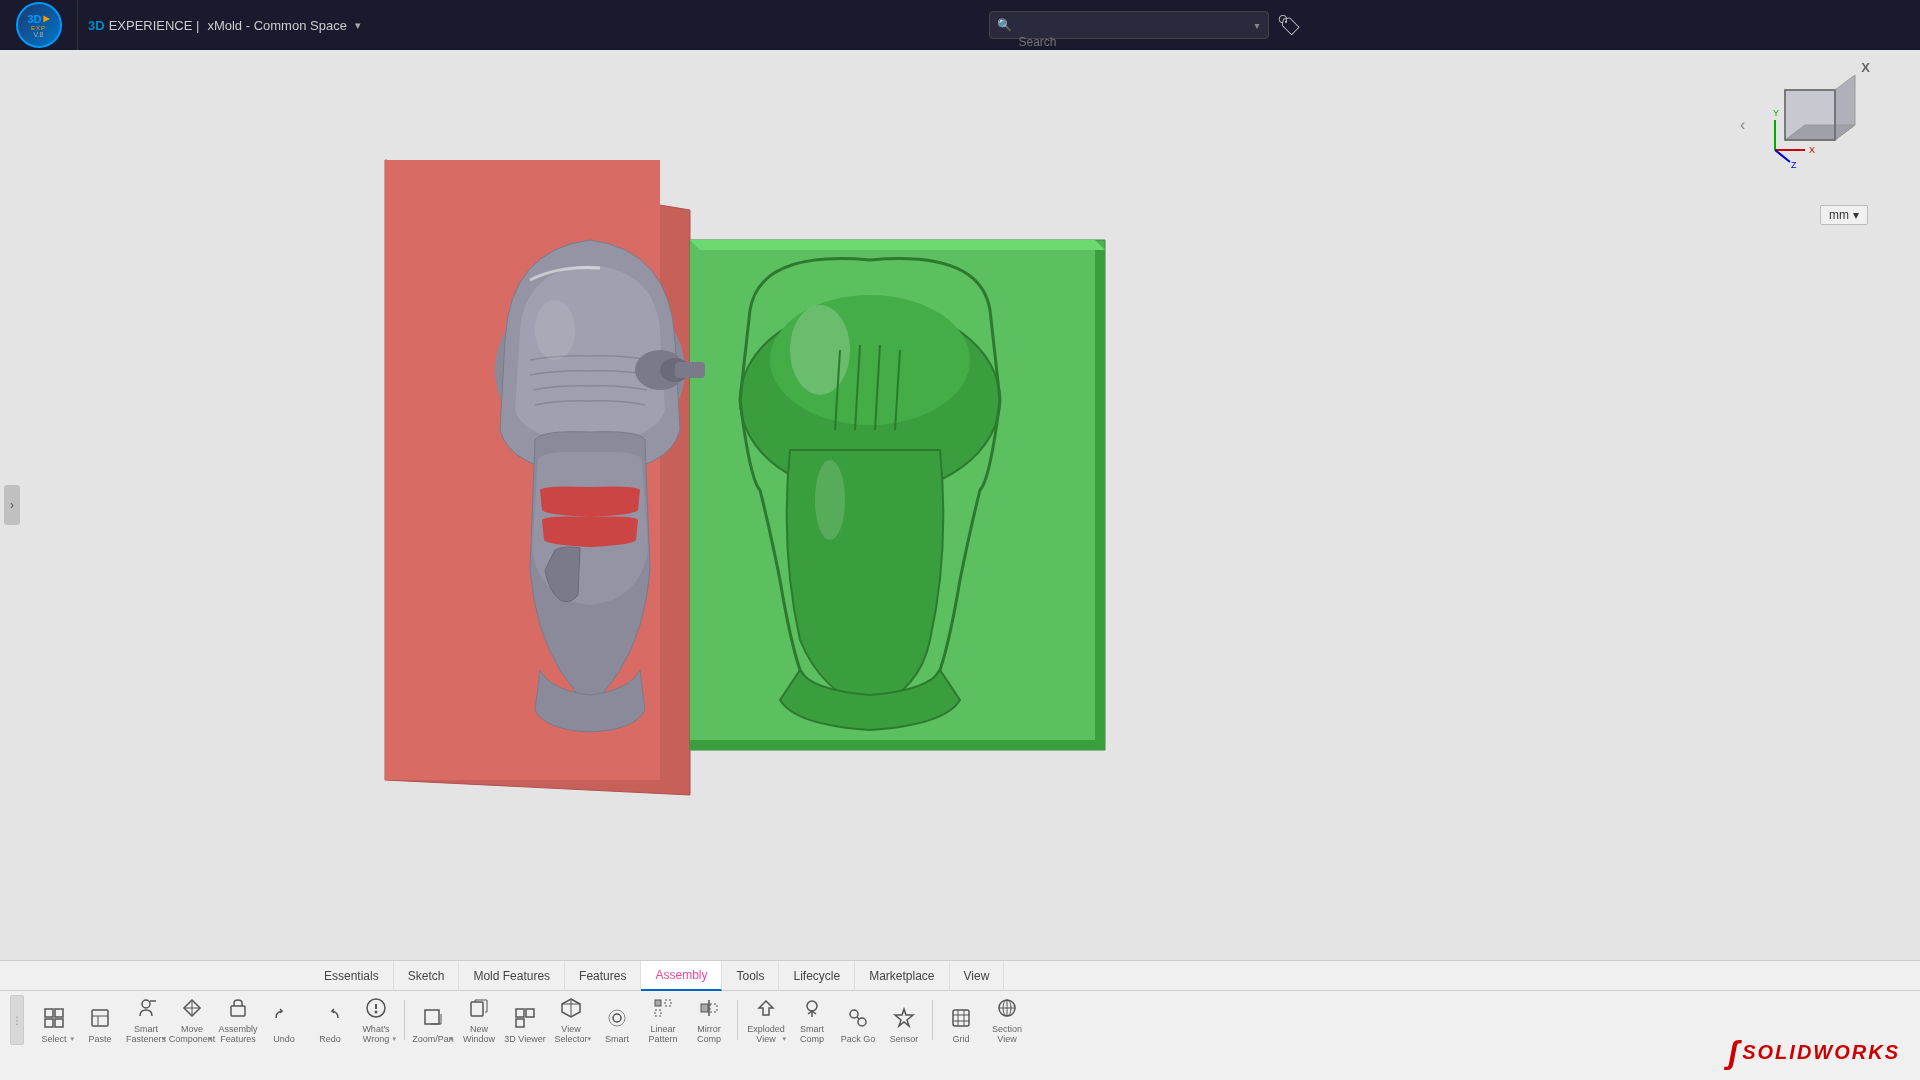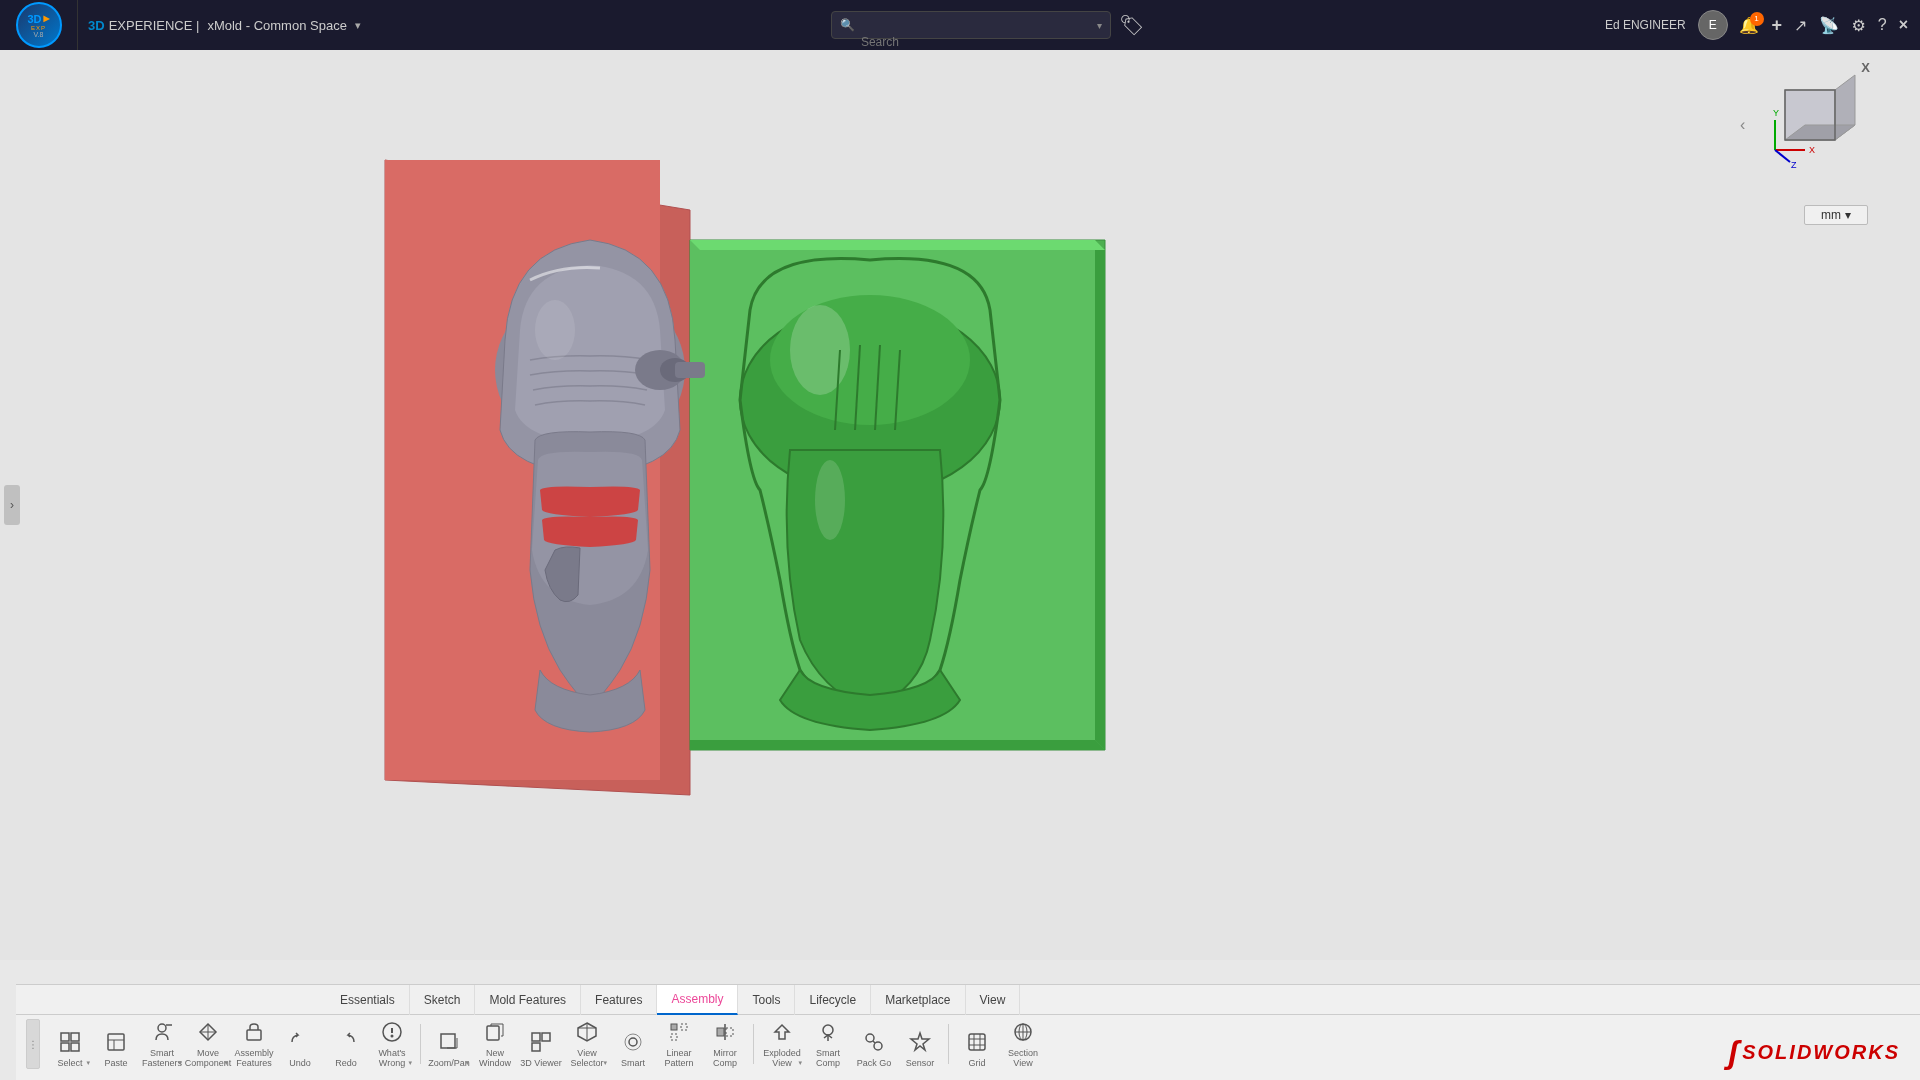--- a/index.html
+++ b/index.html
@@ -84,21 +84,21 @@
     
     #nav-chevron-left {
       position: absolute; top: 50%; left: 20px; transform: translateY(-50%);
       width: 18px; height: 30px; background: #bbb; border-radius: 4px;
       display: flex; align-items: center; justify-content: center;
       cursor: pointer; color: #555;
     }
 
     
     #bottom-area {
-      position: absolute; bottom: 0; left: 16px; right: 0; height: 96px;
+      position: absolute; bottom: 0; left: 0; right: 0; height: 120px;
       background: #f0f0f0; border-top: 1px solid #ccc;
     }
 
     #tabs-row {
       display: flex; align-items: center; height: 30px;
       border-bottom: 1px solid #ccc; padding-left: 310px;
     }
     .tab {
       padding: 0 14px; height: 30px; display: flex; align-items: center;
       font-size: 12px; color: #444; cursor: pointer; border-right: 1px solid #ddd;
@@ -170,36 +170,20 @@
 
   <div id="search-area">
     <div id="search-box">
       <span class="search-icon">🔍</span>
       <input id="search-input" type="text" style="background: transparent; border: none; outline: none; color: rgb(204, 204, 204); font-size: 12px; flex: 1 1 0%;" placeholder="Search">
       <span style="color:#888;font-size:10px;cursor:pointer;">▾</span>
     </div>
     <span id="tag-icon" style="color:#ccc;margin-left:8px;font-size:20px;cursor:pointer;">🏷</span>
   </div>
 
-  <div id="right-controls">
-    <span style="color:#ccc;font-size:12px;">Ed ENGINEER</span>
-    <div class="avatar" style="width:30px;height:30px;border-radius:50%;background:#666;display:flex;align-items:center;justify-content:center;color:#fff;font-size:12px;border:1px solid #888;">
-      <span>E</span>
-    </div>
-    <div class="top-icon" style="position:relative;cursor:pointer;">
-      <span style="color:#ccc;font-size:16px;">🔔</span>
-      <span class="notif-badge" style="position:absolute;top:-4px;right:-4px;background:#ff6600;color:#fff;font-size:8px;border-radius:50%;width:14px;height:14px;display:flex;align-items:center;justify-content:center;">1</span>
-    </div>
-    <span style="color:#ccc;font-size:18px;cursor:pointer;font-weight:bold;">+</span>
-    <span style="color:#ccc;font-size:16px;cursor:pointer;">↗</span>
-    <span style="color:#ccc;font-size:16px;cursor:pointer;">📡</span>
-    <span style="color:#ccc;font-size:16px;cursor:pointer;">⚙</span>
-    <span style="color:#ccc;font-size:16px;cursor:pointer;">?</span>
-    <span style="color:#ccc;font-size:16px;cursor:pointer;font-weight:bold;">×</span>
-  </div>
 </div>
 
 <div id="viewport">
 
   <div id="model-area">
     <svg width="1920" height="910" viewBox="0 0 1920 910" xmlns="http://www.w3.org/2000/svg">
 
       <rect width="1920" height="910" fill="#e4e4e4"></rect>
 
       <polygon points="385,110 690,160 690,745 385,730" fill="#c8605a" stroke="#b05050" stroke-width="1"></polygon>
@@ -283,21 +267,21 @@
 
       <line x1="10" y1="80" x2="40" y2="80" stroke="#cc0000" stroke-width="2"></line>
       <line x1="10" y1="80" x2="10" y2="50" stroke="#00aa00" stroke-width="2"></line>
       <line x1="10" y1="80" x2="25" y2="92" stroke="#0000cc" stroke-width="2"></line>
       <text x="44" y="83" font-size="9" fill="#cc0000">X</text>
       <text x="8" y="46" font-size="9" fill="#00aa00">Y</text>
       <text x="26" y="98" font-size="9" fill="#0000cc">Z</text>
     </svg>
   </div>
 
-  <div id="units-dropdown" style="position:absolute;top:155px;right:52px;background:#f0f0f0;border:1px solid #bbb;border-radius:2px;padding:2px 16px;font-size:12px;color:#333;cursor:pointer;display:flex;align-items:center;gap:4px;">
+  <div id="units-dropdown" style="position:absolute;top:155px;right:52px;background:#f0f0f0;border:1px solid #bbb;border-radius:2px;padding:2px 8px;font-size:12px;color:#333;cursor:pointer;display:flex;align-items:center;gap:4px;">
     <span>mm</span>
     <span>▾</span>
   </div>
 </div>
 
 <div id="bottom-area">
 
   <div id="tabs-row">
 
   <div class="tab">Essentials</div>

